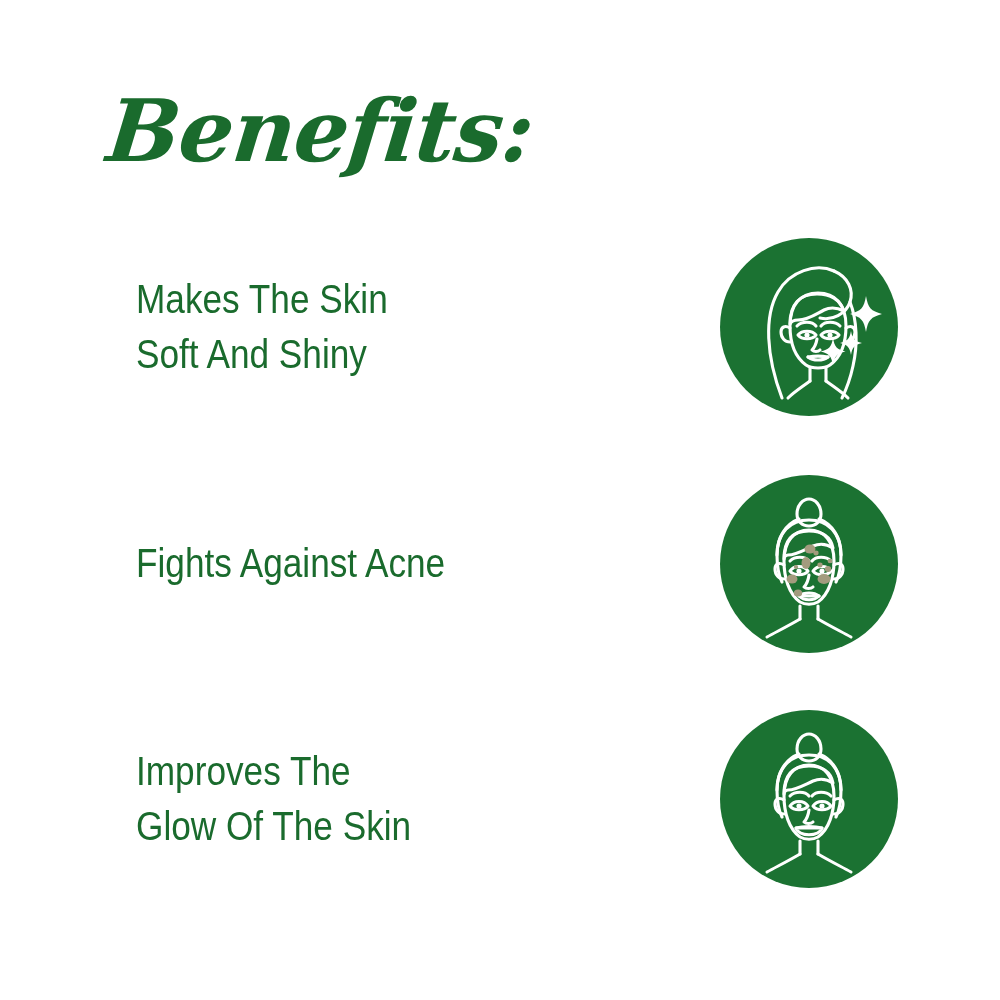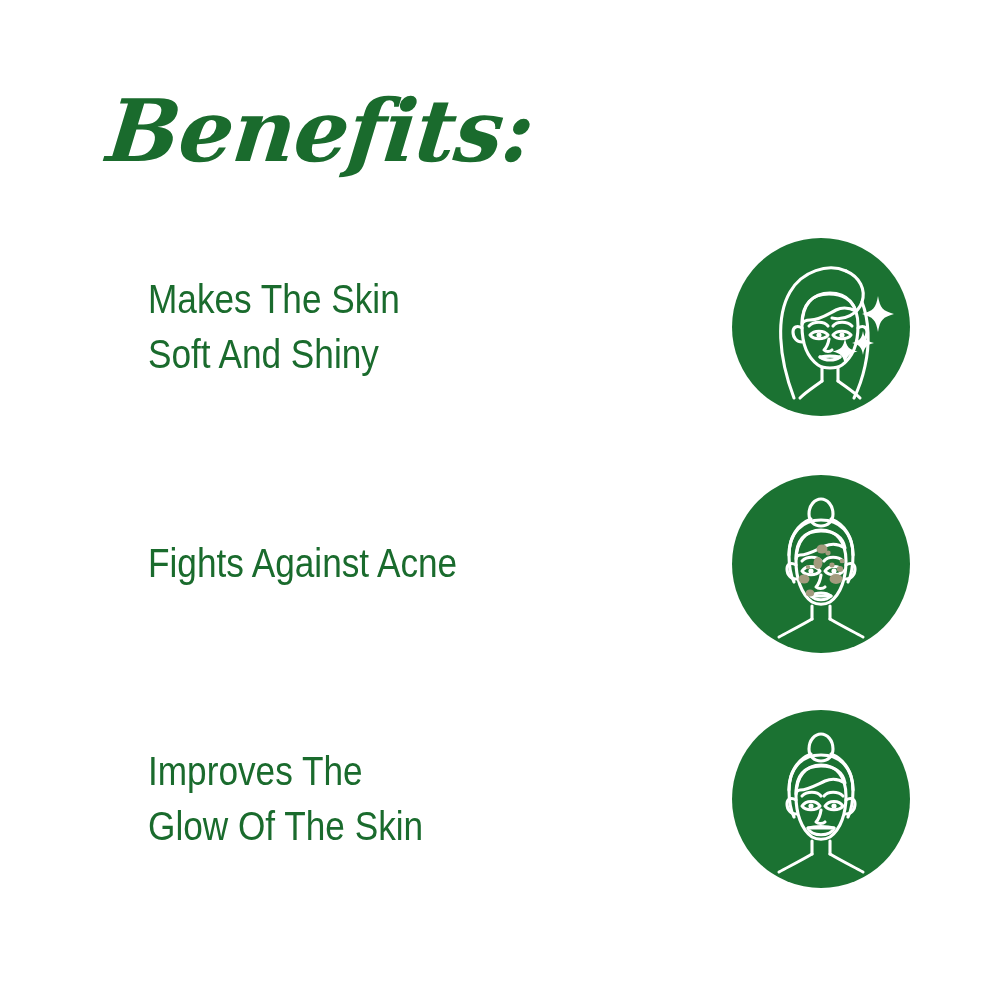--- a/index.html
+++ b/index.html
@@ -27,21 +27,21 @@
     line-height:1;
     letter-spacing:-1px;
     color:#1a6b2d;
     transform:skewX(-6deg);
     white-space:nowrap;
   }
 
   
   .row {
     position:absolute;
-    left:12px; width:811px;
+    left:0; width:811px;
     height:190px;
     display:flex;
     align-items:center;
   }
   .row-1 { top:232px; }
   .row-2 { top:469px; }
   .row-3 { top:704px; }
 
   .row-label {
     position:absolute;

